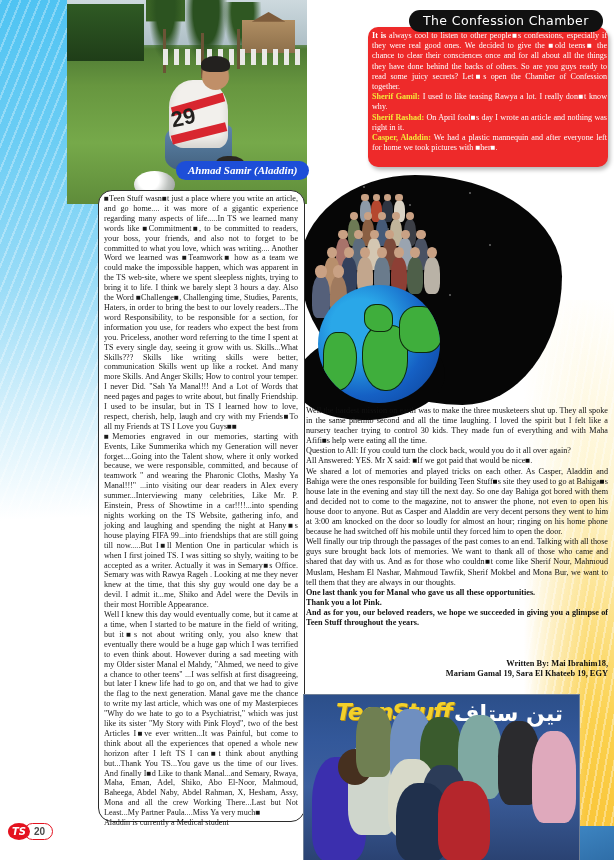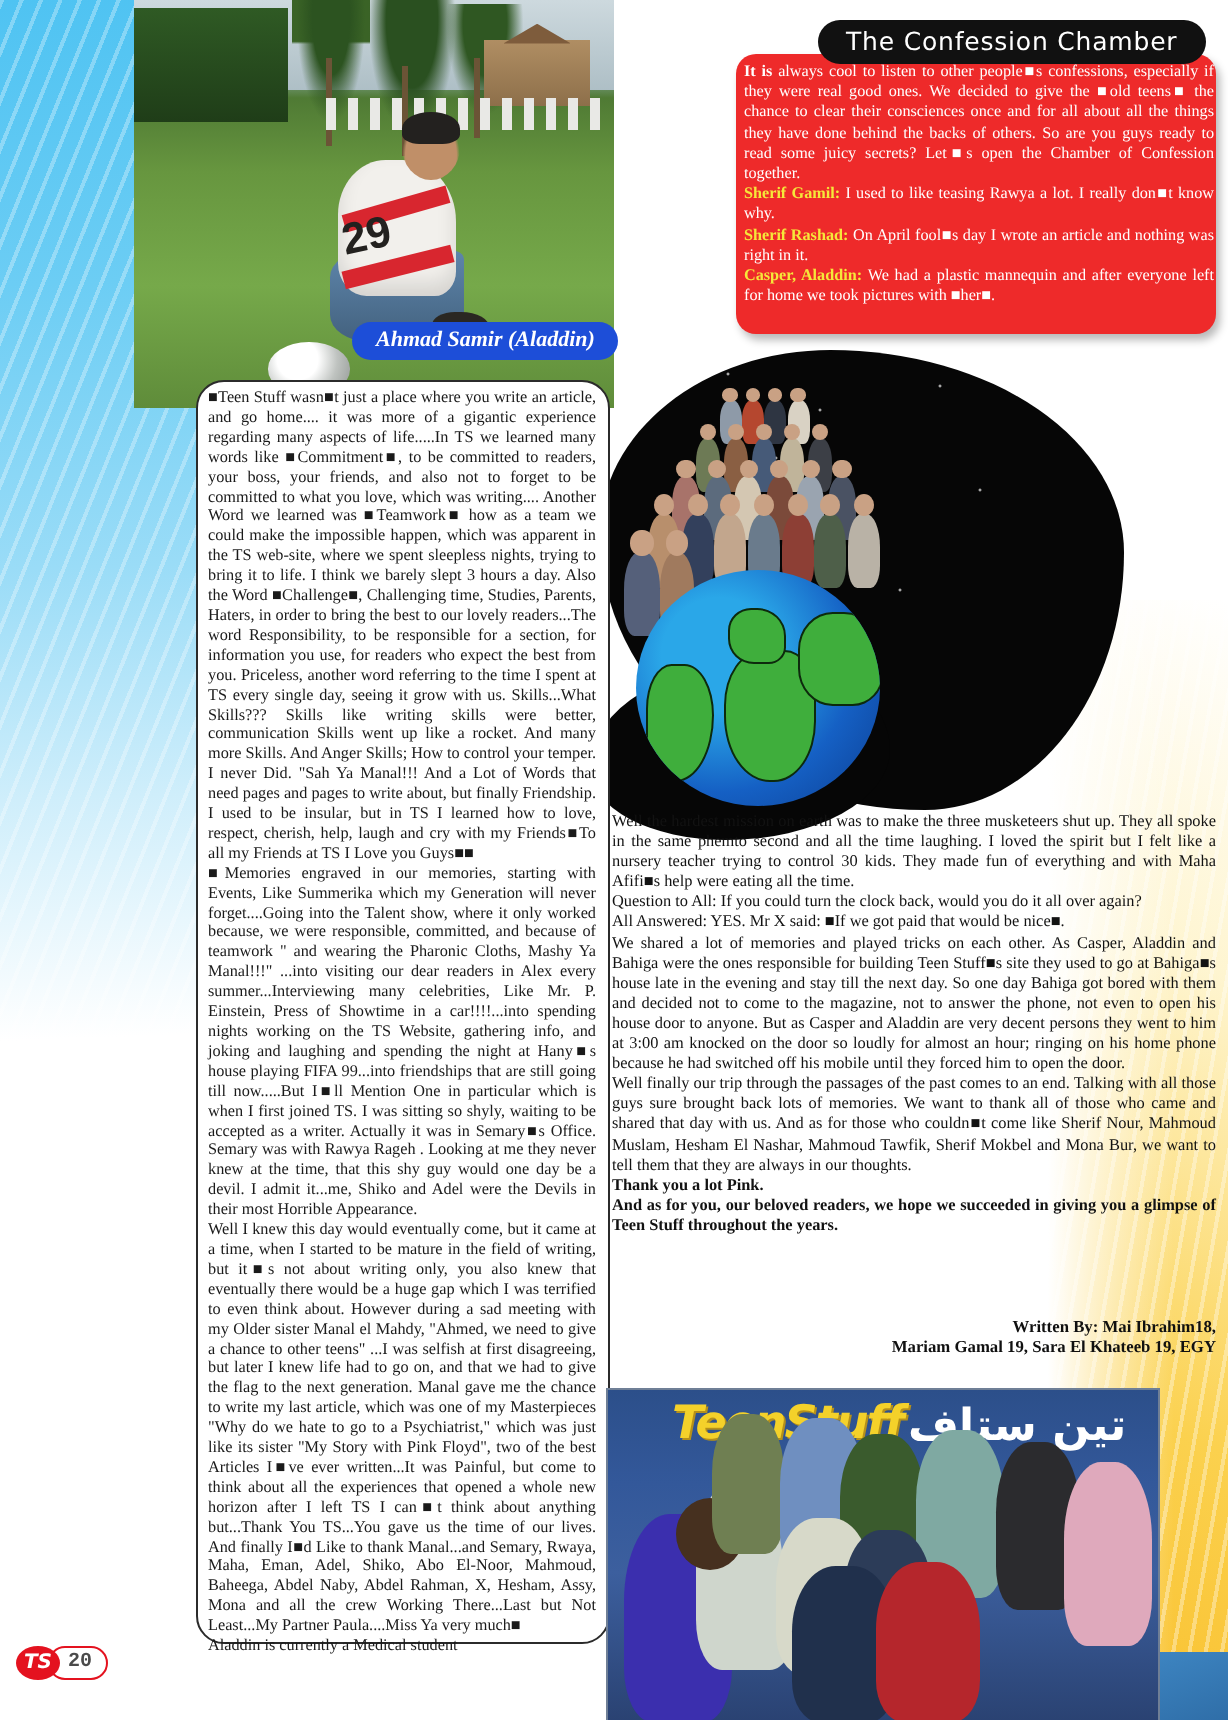--- a/index.html
+++ b/index.html
@@ -276,21 +276,21 @@
     display:flex; align-items:center; justify-content:center;
     font-style:italic;
     z-index:2;
   }
   .badge-num {
     margin-left:-6px;
     border:1.4px solid #e4121f; border-radius:9px;
     padding:0 7px 0 9px; height:15px;
     display:flex; align-items:center;
     color:#4a4a4a; font-weight:bold; font-size:10px;
-    font-family:Liberation Mono, monospace;
+    font-family:Liberation Sans, sans-serif;
     background:#fff;
   }
 </style>
 </head>
 <body>
 
 <div id="page">
 
   <div class="bg-blue"></div>
   <div class="bg-blue-fade"></div>
@@ -423,20 +423,21 @@
     <p>Well I knew this day would eventually come, but it came at a time, when I started to be mature in the field of writing, but it■s not about writing only, you also knew that eventually there would be a huge gap which I was terrified to even think about. However during a sad meeting with my Older sister Manal el Mahdy, "Ahmed, we need to give a chance to other teens" ...I was selfish at first disagreeing, but later I knew life had to go on, and that we had to give the flag to the next generation. Manal gave me the chance to write my last article, which was one of my Masterpieces "Why do we hate to go to a Psychiatrist," which was just like its sister "My Story with Pink Floyd", two of the best Articles I■ve ever written...It was Painful, but come to think about all the experiences that opened a whole new horizon after I left TS I can■t think about anything but...Thank You TS...You gave us the time of our lives. And finally I■d Like to thank Manal...and Semary, Rwaya, Maha, Eman, Adel, Shiko, Abo El-Noor, Mahmoud, Baheega, Abdel Naby, Abdel Rahman, X, Hesham, Assy, Mona and all the crew Working There...Last but Not Least...My Partner Paula....Miss Ya very much■</p>
     <p>Aladdin is currently a Medical student</p>
   </div>
 
   <div class="right-col">
     <p><b>Well the hardest mission on earth</b><span> was to make the three musketeers shut up. They all spoke in the same phemto second and all the time laughing. I loved the spirit but I felt like a nursery teacher trying to control 30 kids. They made fun of everything and with Maha Afifi■s help were eating all the time.</span></p>
     <p><b>Question to All</b><span>: If you could turn the clock back, would you do it all over again?</span></p>
     <p><b>All Answered</b><span>: YES.  </span><b>Mr X said</b><span>: ■If we got paid that would be nice■.</span></p>
     <p><b>We</b><span> shared a lot of memories and played tricks on each other. As Casper, Aladdin and Bahiga were the ones responsible for building Teen Stuff■s site they used to go at Bahiga■s house late in the evening and stay till the next day. So one day Bahiga got bored with them and decided not to come to the magazine, not to answer the phone, not even to open his house door to anyone. But as Casper and Aladdin are very decent persons they went to him at 3:00 am knocked on the door so loudly for almost an hour; ringing on his home phone because he had switched off his mobile until they forced him to open the door.</span></p>
     <p><b>Well</b><span> finally our trip through the passages of the past comes to an end. Talking with all those guys sure brought back lots of memories. We want to thank all of those who came and shared that day with us. And as for those who couldn■t come like Sherif Nour, Mahmoud Muslam, Hesham El Nashar, Mahmoud Tawfik, Sherif Mokbel and Mona Bur, we want to tell them that they are always in our thoughts.</span></p>
+    <p style="font-weight:bold">One last thank you for Manal who gave us all these opportunities.</p>
     <p style="font-weight:bold">Thank you a lot Pink.</p>
     <p style="font-weight:bold">And as for you, our beloved readers, we hope we succeeded in giving you a glimpse of Teen Stuff throughout the years.</p>
   </div>
 
   <div class="credits">
     <div>Written By: Mai Ibrahim18,</div>
     <div>Mariam Gamal 19, Sara El Khateeb 19, EGY</div>
   </div>
 
   <div class="photo-group">

